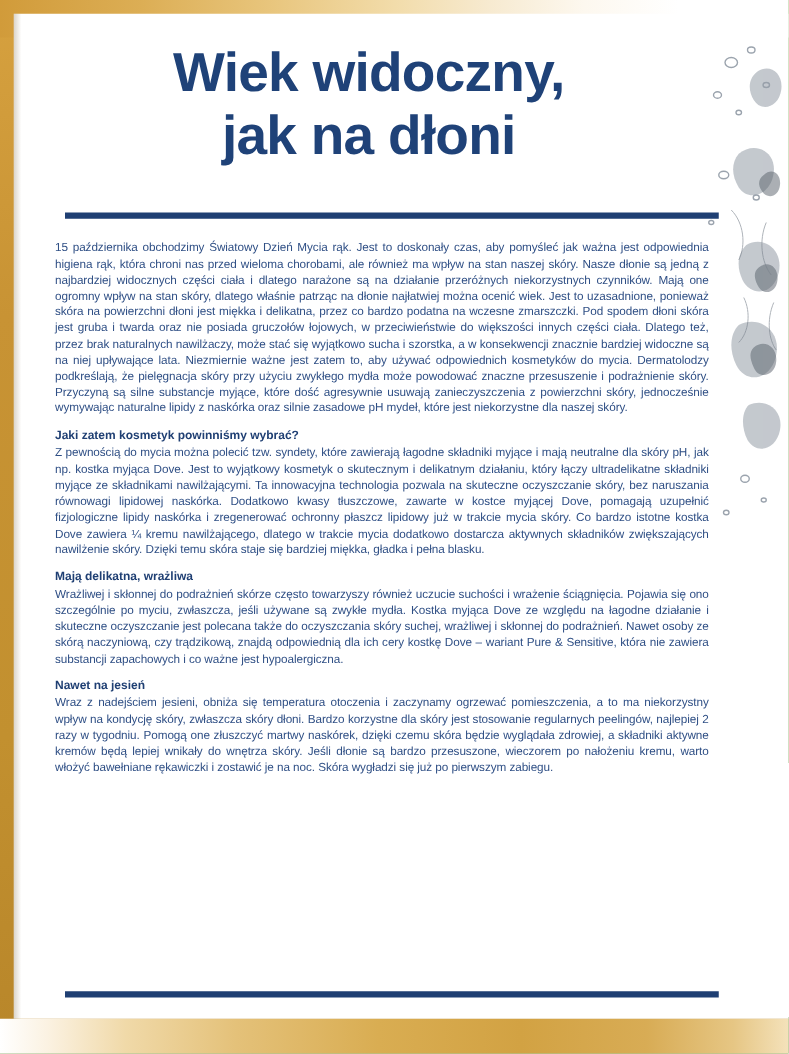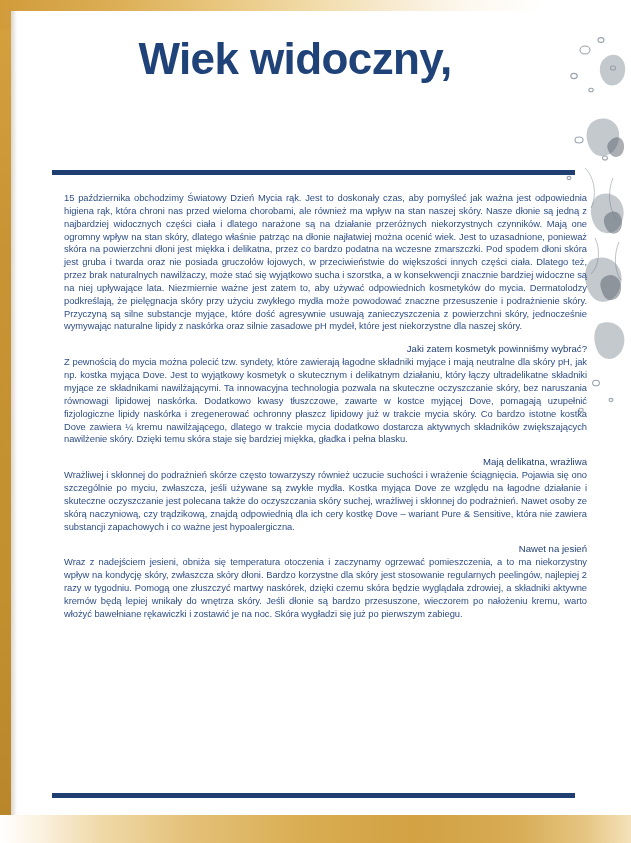--- a/index.html
+++ b/index.html
@@ -110,44 +110,44 @@
     height: 5px;
     background: #1f3f73;
     z-index: 4;
   }
   .rule-top { top: 170px; }
   .rule-bottom { top: 793px; }
 
   
   .content {
     position: absolute;
-    left: 64px;
+    left: 44px;
     top: 192px;
     width: 523px;
     z-index: 4;
     color: #2b4a7d;
   }
   p.body {
     margin: 0 0 9px 0;
     font-family: "Liberation Sans", sans-serif;
     font-size: 9.4px;
     line-height: 12.85px;
     text-align: justify;
     color: #2f4f85;
     letter-spacing: -0.05px;
   }
   p.body:last-child { margin-bottom: 0; }
   h2.subhead {
     margin: 0 0 1px 0;
     font-family: "Liberation Sans", sans-serif;
     font-size: 9.6px;
     line-height: 13px;
-    font-weight: 400;
+    font-weight: 700;
     color: #1f3f73;
-    text-align: right;
+    text-align: left;
   }
   .section { margin-bottom: 9px; }
   .section:last-child { margin-bottom: 0; }
 </style>
 </head>
 <body>
 
 <div class="page">
 
   <div class="gold-frame"></div>
@@ -186,20 +186,21 @@
     <g stroke="#6d7681" stroke-width="0.8" fill="none" opacity="0.6">
       <path d="M24 140 C34 150, 36 168, 30 180"></path>
       <path d="M52 150 C46 164, 48 182, 56 192"></path>
       <path d="M34 210 C40 222, 38 238, 30 246"></path>
       <path d="M58 214 C52 228, 54 244, 60 252"></path>
     </g>
   </svg>
 
   <div class="title-block">
     <div class="title-line">Wiek widoczny,</div>
+    <div class="title-line">jak na dłoni</div>
   </div>
 
   <div class="rule rule-top"></div>
 
   <div class="content">
 
     <div class="section">
       <p class="body">15 października obchodzimy Światowy Dzień Mycia rąk. Jest to doskonały czas, aby pomyśleć jak ważna jest odpowiednia higiena rąk, która chroni nas przed wieloma chorobami, ale również ma wpływ na stan naszej skóry. Nasze dłonie są jedną z najbardziej widocznych części ciała i dlatego narażone są na działanie przeróżnych niekorzystnych czynników. Mają one ogromny wpływ na stan skóry, dlatego właśnie patrząc na dłonie najłatwiej można ocenić wiek. Jest to uzasadnione, ponieważ skóra na powierzchni dłoni jest miękka i delikatna, przez co bardzo podatna na wczesne zmarszczki. Pod spodem dłoni skóra jest gruba i twarda oraz nie posiada gruczołów łojowych, w przeciwieństwie do większości innych części ciała. Dlatego też, przez brak naturalnych nawilżaczy, może stać się wyjątkowo sucha i szorstka, a w konsekwencji znacznie bardziej widoczne są na niej upływające lata. Niezmiernie ważne jest zatem to, aby używać odpowiednich kosmetyków do mycia. Dermatolodzy podkreślają, że pielęgnacja skóry przy użyciu zwykłego mydła może powodować znaczne przesuszenie i podrażnienie skóry. Przyczyną są silne substancje myjące, które dość agresywnie usuwają zanieczyszczenia z powierzchni skóry, jednocześnie wymywając naturalne lipidy z naskórka oraz silnie zasadowe pH mydeł, które jest niekorzystne dla naszej skóry.</p>
     </div>
 

